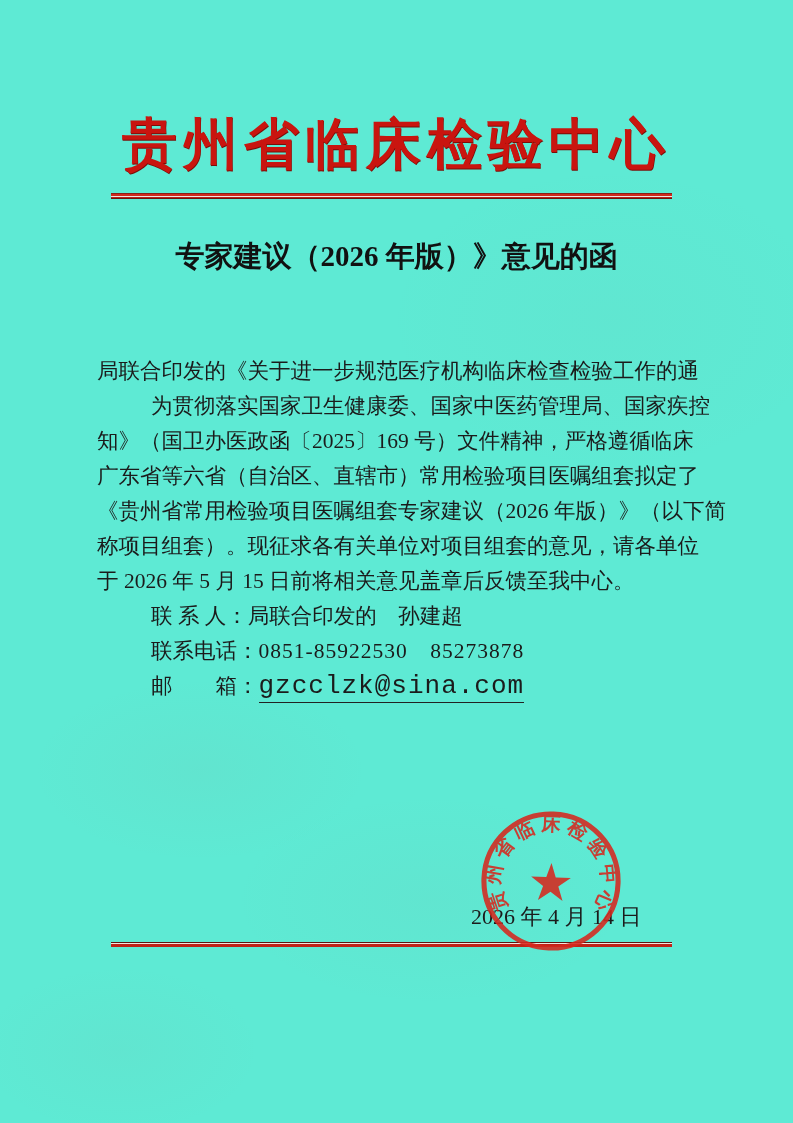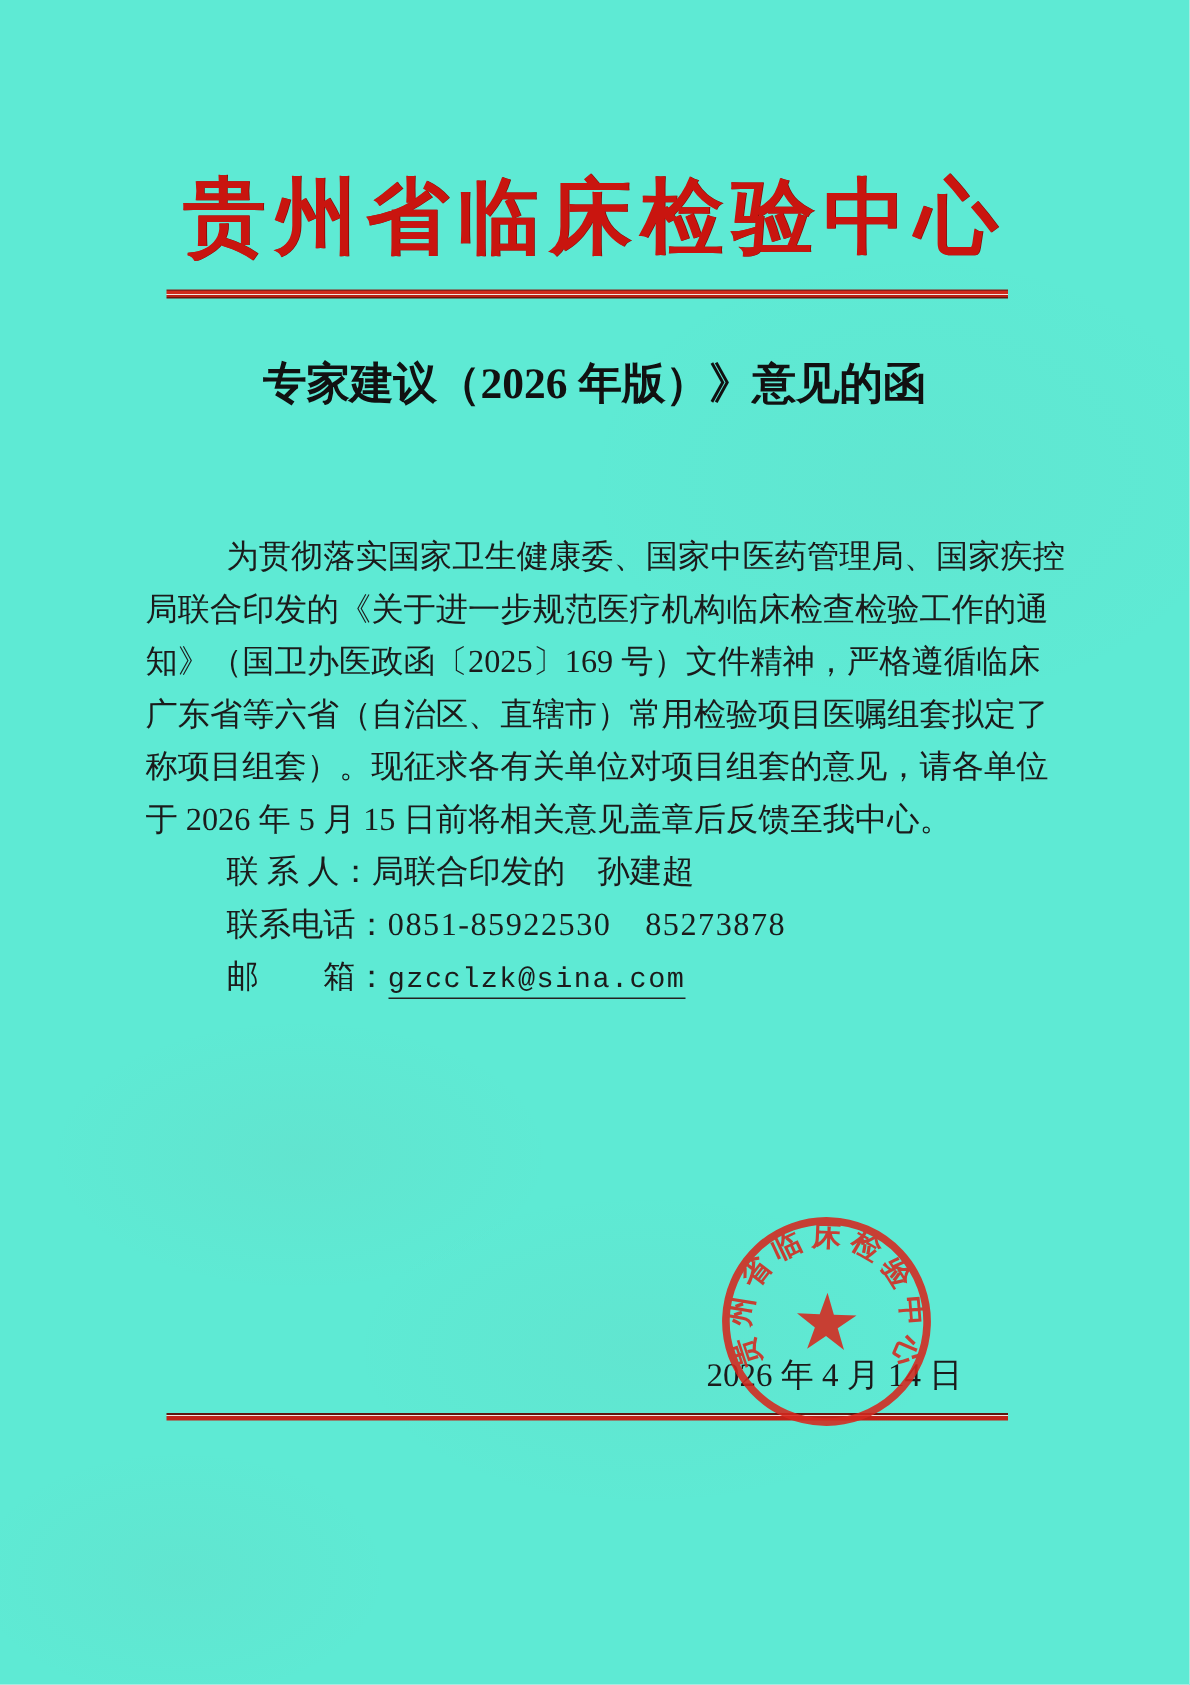--- a/index.html
+++ b/index.html
@@ -76,21 +76,21 @@
     line-height: 35px;
   }
   .body-block .line { white-space: nowrap; }
   .indent { text-indent: 54px; }
   .inset { padding-left: 54px; }
   .spacer { height: 35px; }
   .email {
     border-bottom: 1.6px solid #222;
     padding-bottom: 1px;
     font-family: "Liberation Mono", "DejaVu Sans Mono", monospace;
-    font-size: 19px;
+    font-size: 26px;
     letter-spacing: 1px;
   }
   .phone-num { letter-spacing: 1px; }
   .date-line {
     position: absolute;
     top: 902px;
     left: 471px;
     font-size: 22px;
     white-space: nowrap;
     z-index: 2;
@@ -124,24 +124,25 @@
 
   <h1 class="org-title">贵州省临床检验中心</h1>
 
   <div class="rule rule-top"></div>
 
   <div class="doc-title">
     <div>专家建议（2026 年版）》意见的函</div>
   </div>
 
   <div class="body-block">
+    <div class="line">局联合印发的《关于进一步规范医疗机构临床检查检验工作的通</div>
     <div class="line indent">为贯彻落实国家卫生健康委、国家中医药管理局、国家疾控</div>
-    <div class="line">局联合印发的《关于进一步规范医疗机构临床检查检验工作的通</div>
     <div class="line">知》（国卫办医政函〔2025〕169 号）文件精神，严格遵循临床</div>
     <div class="line">广东省等六省（自治区、直辖市）常用检验项目医嘱组套拟定了</div>
+    <div class="line">《贵州省常用检验项目医嘱组套专家建议（2026 年版）》（以下简</div>
     <div class="line">称项目组套）。现征求各有关单位对项目组套的意见，请各单位</div>
     <div class="line">于 2026 年 5 月 15 日前将相关意见盖章后反馈至我中心。</div>
 
     <div class="line inset">
       <span>联 系 人：</span><span>局联合印发的　孙建超</span>
     </div>
     <div class="line inset">
       <span>联系电话：</span><span class="phone-num">0851-85922530　85273878</span>
     </div>
     <div class="line inset">

